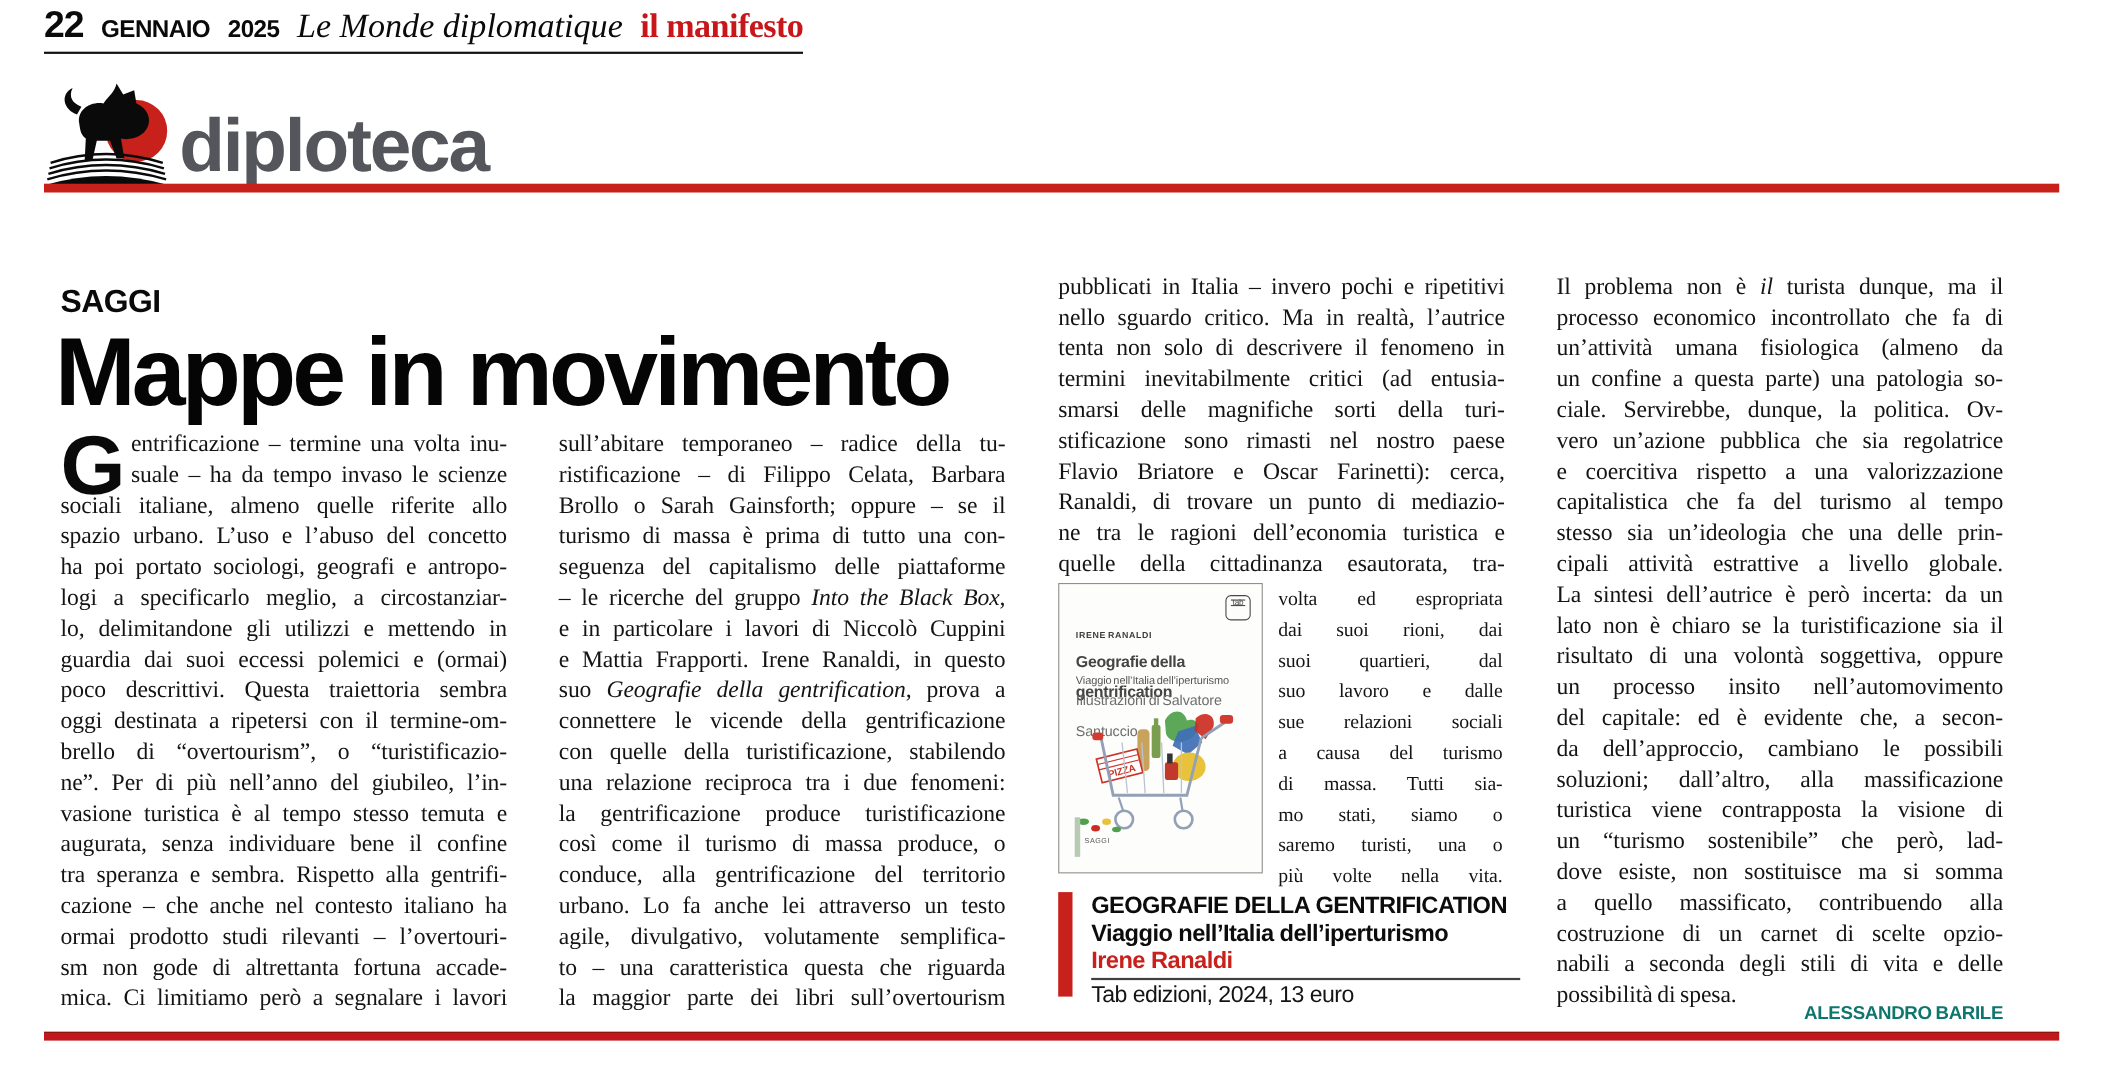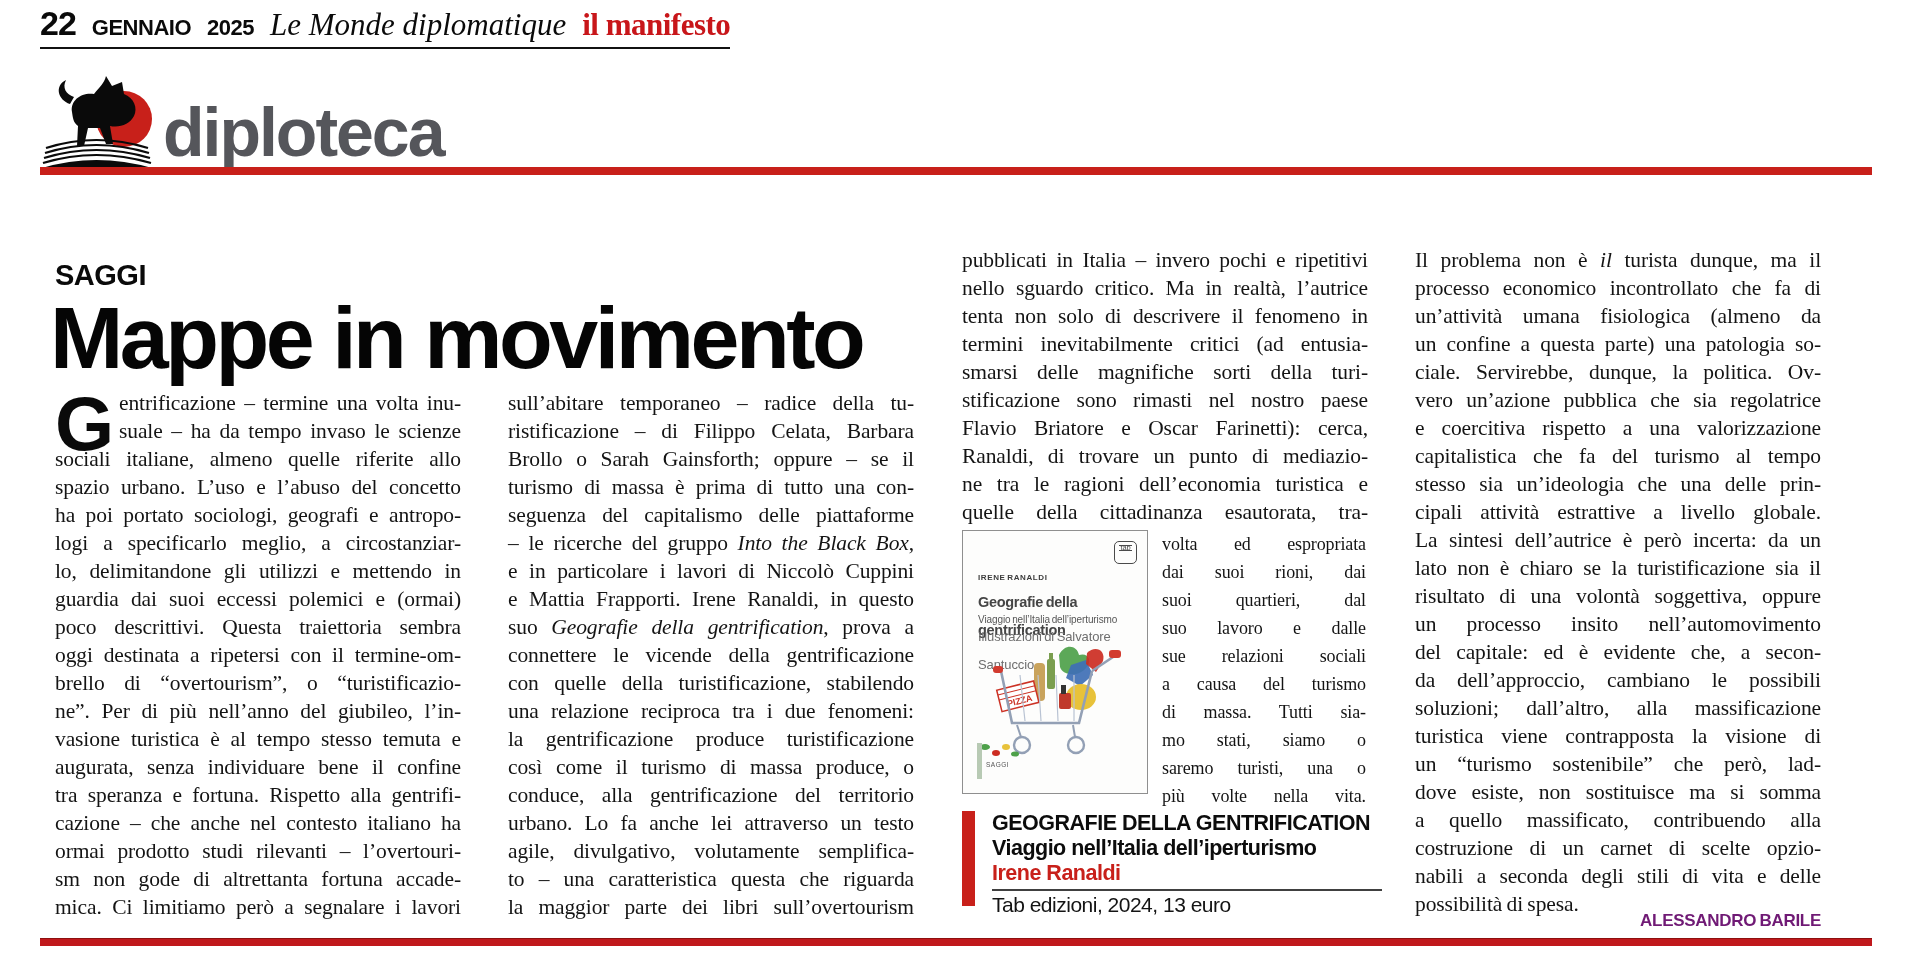--- a/index.html
+++ b/index.html
@@ -59,21 +59,21 @@
   .citation{position:absolute;left:962px;top:811px;width:420px;display:flex;
             font-family:"Liberation Sans",sans-serif;}
   .cit-bar{width:13px;height:95px;background:#c8201a;flex:none;}
   .cit-text{margin-left:17px;width:100%;}
   .cit-title{font-size:21.5px;font-weight:700;line-height:25px;color:#0c0c0c;letter-spacing:-0.5px;}
   .cit-sub{font-size:21.5px;font-weight:700;line-height:25px;color:#0c0c0c;letter-spacing:-0.5px;}
   .cit-author{font-size:21.5px;font-weight:700;line-height:25px;color:#c8201a;letter-spacing:-0.5px;}
   .cit-edition{border-top:2px solid #404040;margin-top:3px;padding-top:2px;
                font-size:21px;line-height:24px;color:#141414;letter-spacing:-0.5px;}
 
-  .byline{text-align:right;font:700 17px/1 "Liberation Sans",sans-serif;color:#701a75;
+  .byline{text-align:right;font:700 17px/1 "Liberation Sans",sans-serif;color:#0f766e;
           margin-top:-6px;letter-spacing:-0.3px;}
   .footer-rule{position:absolute;left:40px;top:938px;width:1832px;height:7px;background:#c0181c;border-top:1px solid #8e100f;}
   i{font-style:italic;}
 </style>
 </head>
 <body>
 
 <div class="page">
 
   <div class="masthead">
@@ -115,21 +115,21 @@
         <div>ha poi portato sociologi, geografi e antropo-</div>
         <div>logi a specificarlo meglio, a circostanziar-</div>
         <div>lo, delimitandone gli utilizzi e mettendo in</div>
         <div>guardia dai suoi eccessi polemici e (ormai)</div>
         <div>poco descrittivi. Questa traiettoria sembra</div>
         <div>oggi destinata a ripetersi con il termine-om-</div>
         <div>brello di “overtourism”, o “turistificazio-</div>
         <div>ne”. Per di più nell’anno del giubileo, l’in-</div>
         <div>vasione turistica è al tempo stesso temuta e</div>
         <div>augurata, senza individuare bene il confine</div>
-        <div>tra speranza e fortuna. Rispetto alla gentrifi-</div>
+        <div>tra speranza e sembra. Rispetto alla gentrifi-</div>
         <div>cazione – che anche nel contesto italiano ha</div>
         <div>ormai prodotto studi rilevanti – l’overtouri-</div>
         <div>sm non gode di altrettanta fortuna accade-</div>
         <div>mica. Ci limitiamo però a segnalare i lavori</div>
       </div>
   </div>
 
   <div class="col" id="col2">
     <div class="lines">
         <div>sull’abitare temporaneo – radice della tu-</div>

